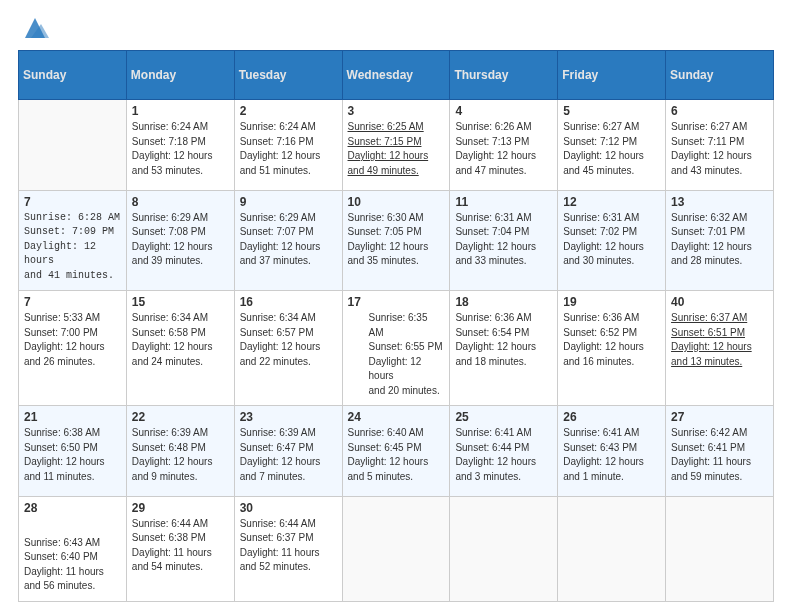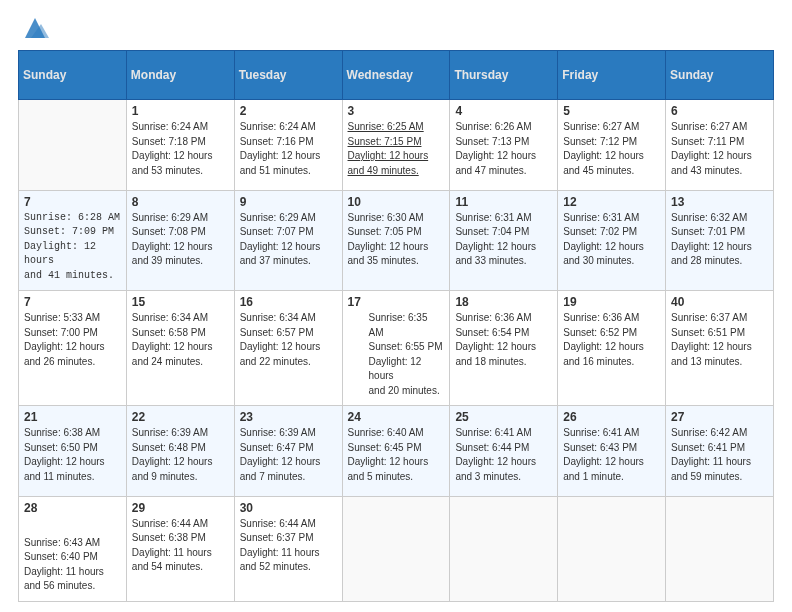--- a/index.html
+++ b/index.html
@@ -271,21 +271,21 @@
           </td>
           <td>
             <span class="day-number">19</span>
             <div class="day-info" style="white-space: pre-line;">Sunrise: 6:36 AM
 Sunset: 6:52 PM
 Daylight: 12 hours
 and 16 minutes.</div>
           </td>
           <td>
             <span class="day-number">40</span>
-            <div class="day-info" style="white-space: pre-line;">Sunrise: 6:37 AM
+            <div class="day-info" style="white-space: pre-line; text-decoration: underline;">Sunrise: 6:37 AM
 Sunset: 6:51 PM
 Daylight: 12 hours
 and 13 minutes.</div>
           </td>
         </tr>
         <tr class="row-even">
           <td>
             <span class="day-number">21</span>
             <div class="day-info" style="white-space: pre-line;">Sunrise: 6:38 AM
 Sunset: 6:50 PM

